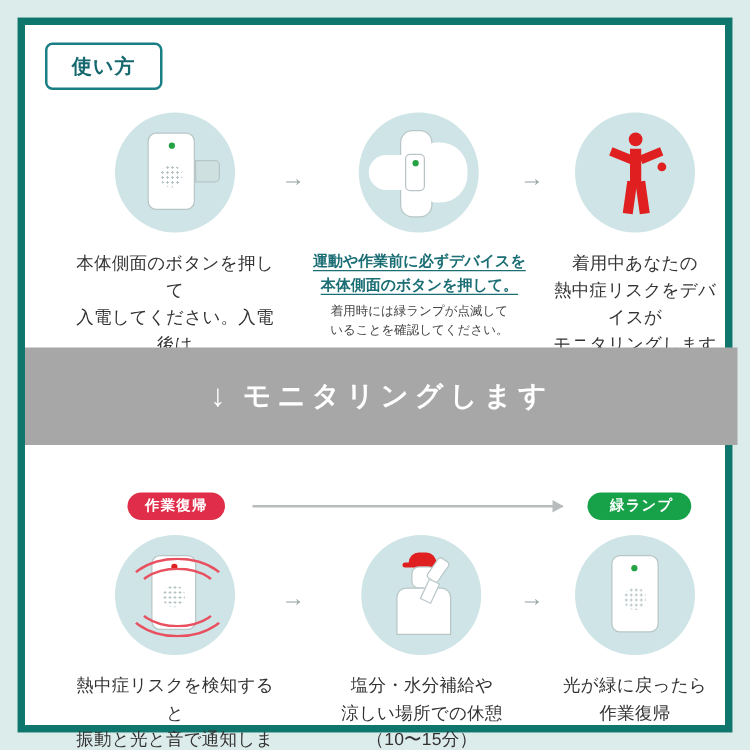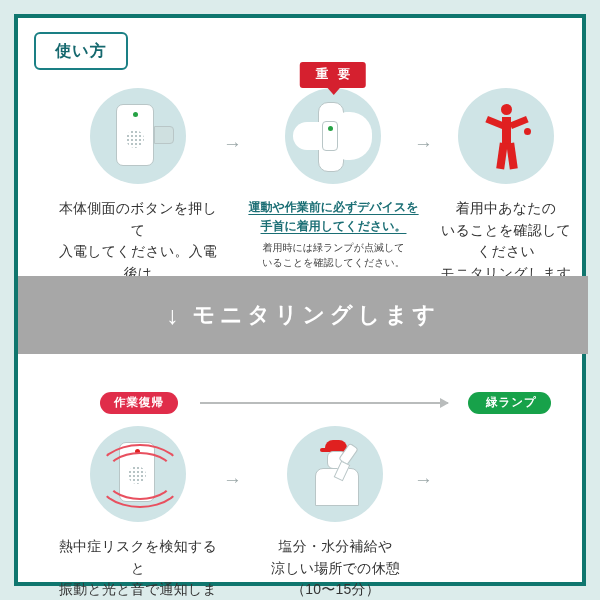--- a/index.html
+++ b/index.html
@@ -20,21 +20,21 @@
     box-sizing: border-box;
     padding: 14px;
     background: #dceceb;
   }
   .card {
     position: relative;
     width: 572px;
     height: 572px;
     background: #ffffff;
     box-sizing: border-box;
-    border: 4px solid #0f766e;
+    border: 6px solid #0f766e;
   }
   
   .title-tab {
     position: absolute;
     left: 16px;
     top: 14px;
     width: 94px;
     height: 38px;
     border: 2px solid #1a7f84;
     border-radius: 6px;
@@ -260,50 +260,49 @@
       </div>
       <div class="cap" style="margin-top:14px;">本体側面のボタンを押して
 入電してください。入電後は
 充電なしで5ヶ月間使用できます。</div>
     </div>
 
     <div class="arrow" style="left:205px; top:114px;">→</div>
 
     <div class="step" style="left:228px; top:70px; width:175px;">
       <div class="circle c1" style="margin-left:39px;">
-        <div class="badge-important" style="top:-26px;">重 要</div>
 
         <div class="band" style="left:33px; top:14px; width:24px; height:68px; border-radius:10px;"></div>
         <div class="device" style="left:37px; top:33px; width:16px; height:30px; border-radius:4px;"></div>
         <div class="dev-dot dot-green" style="left:43px; top:38px;"></div>
 
         <div class="fig-part" style="left:55px; top:24px; width:32px; height:48px; border-radius:6px 22px 22px 6px; background:#ffffff;"></div>
         <div class="fig-part" style="left:8px; top:34px; width:28px; height:28px; border-radius:14px 0 0 14px; background:#ffffff;"></div>
       </div>
       <div class="cap-underline" style="margin-top:14px;">運動や作業前に必ずデバイスを
-手首に着用してください。</div>
+本体側面のボタンを押して。</div>
       <div class="cap-sub">着用時には緑ランプが点滅して
 いることを確認してください。</div>
     </div>
 
     <div class="arrow" style="left:396px; top:114px;">→</div>
 
     <div class="step" style="left:418px; top:70px; width:140px;">
       <div class="circle c1" style="margin-left:22px;">
 
         <div class="fig-part" style="left:43px; top:16px; width:11px; height:11px; border-radius:50%; background:#e02020;"></div>
         <div class="fig-part" style="left:44px; top:29px; width:9px; height:28px; background:#e02020;"></div>
         <div class="fig-part" style="left:28px; top:31px; width:18px; height:7px; background:#e02020; transform:rotate(22deg);"></div>
         <div class="fig-part" style="left:52px; top:31px; width:18px; height:7px; background:#e02020; transform:rotate(-22deg);"></div>
         <div class="fig-part" style="left:40px; top:55px; width:8px; height:26px; background:#e02020; transform:rotate(8deg);"></div>
         <div class="fig-part" style="left:50px; top:55px; width:8px; height:26px; background:#e02020; transform:rotate(-8deg);"></div>
         <div class="dev-dot dot-red" style="left:66px; top:40px; width:7px; height:7px;"></div>
       </div>
       <div class="cap" style="margin-top:14px;">着用中あなたの
-いることを確認してください
+熱中症リスクをデバイスが
 モニタリングします</div>
     </div>
   </div>
 
   <div class="banner">
     <span class="banner-arrow">↓</span>
     <span class="banner-text">モニタリングします</span>
   </div>
 
   <div class="section-bot">
@@ -335,16 +334,25 @@
         <div class="fig-part" style="left:56px; top:18px; width:9px; height:18px; border-radius:3px; background:#ffffff; border:1.3px solid #b9c6c7; transform:rotate(35deg);"></div>
         <div class="fig-part" style="left:50px; top:36px; width:8px; height:16px; background:#ffffff; border:1.3px solid #b9c6c7; transform:rotate(25deg);"></div>
       </div>
       <div class="cap" style="margin-top:14px;">塩分・水分補給や
 涼しい場所での休憩
 （10〜15分）</div>
     </div>
 
     <div class="arrow" style="left:396px; top:114px;">→</div>
 
+    <div class="step" style="left:418px; top:72px; width:140px;">
+      <div class="circle c1" style="margin-left:22px;">
+        <div class="device" style="left:29px; top:16px; width:38px; height:62px;"></div>
+        <div class="dev-dot dot-green" style="left:45px; top:24px;"></div>
+        <div class="speaker" style="left:39px; top:42px;"></div>
+      </div>
+      <div class="cap" style="margin-top:14px;">光が緑に戻ったら
+作業復帰</div>
+    </div>
   </div>
 
  </div>
 </div>
 
 </body></html>

